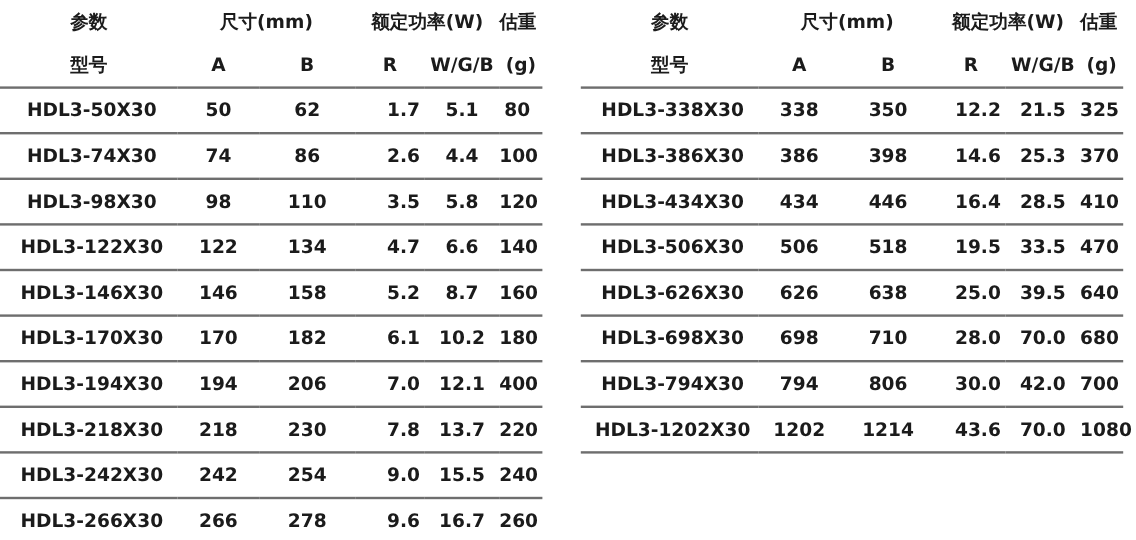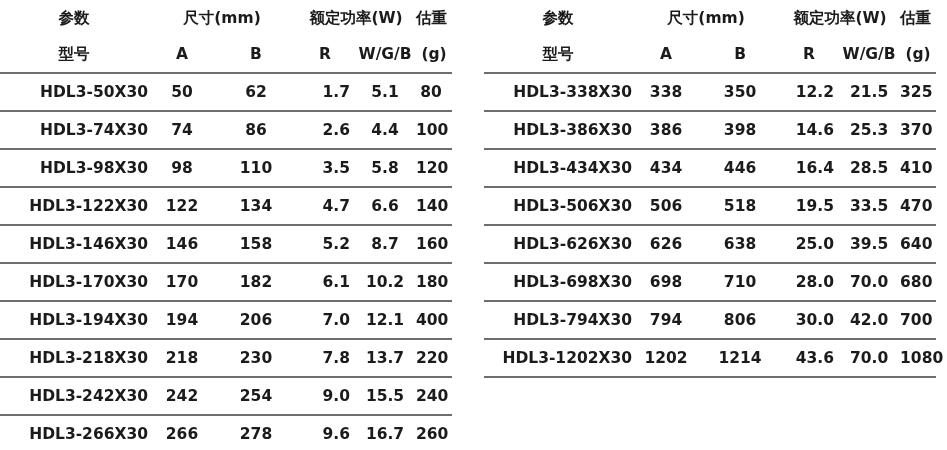--- a/index.html
+++ b/index.html
@@ -60,21 +60,21 @@
   .hdr-grp-power  { text-align: center; }
   .hdr-grp-weight { text-align: left; margin-top: 42px; }
   .hdr-sub        { text-align: center; }
   .hdr-sub-model  { text-align: center; }
 
   
   tbody tr { border-top: 2.2px solid #6e6e6e; }
   tbody tr:last-child { border-bottom: 2.2px solid #6e6e6e; }
 
   
-  td.model { text-align: right;  padding-left: 5px; }
+  td.model { text-align: center;  padding-left: 5px; }
   td.num   { text-align: center; }
   td.a     { }
   td.b     { text-align: center; }
   td.r     { text-align: right; padding-right: 4px; }
   td.wgb   { text-align: center; }
   td.g     { text-align: center; padding-right: 6px; }
 </style>
 </head>
 <body>
 

